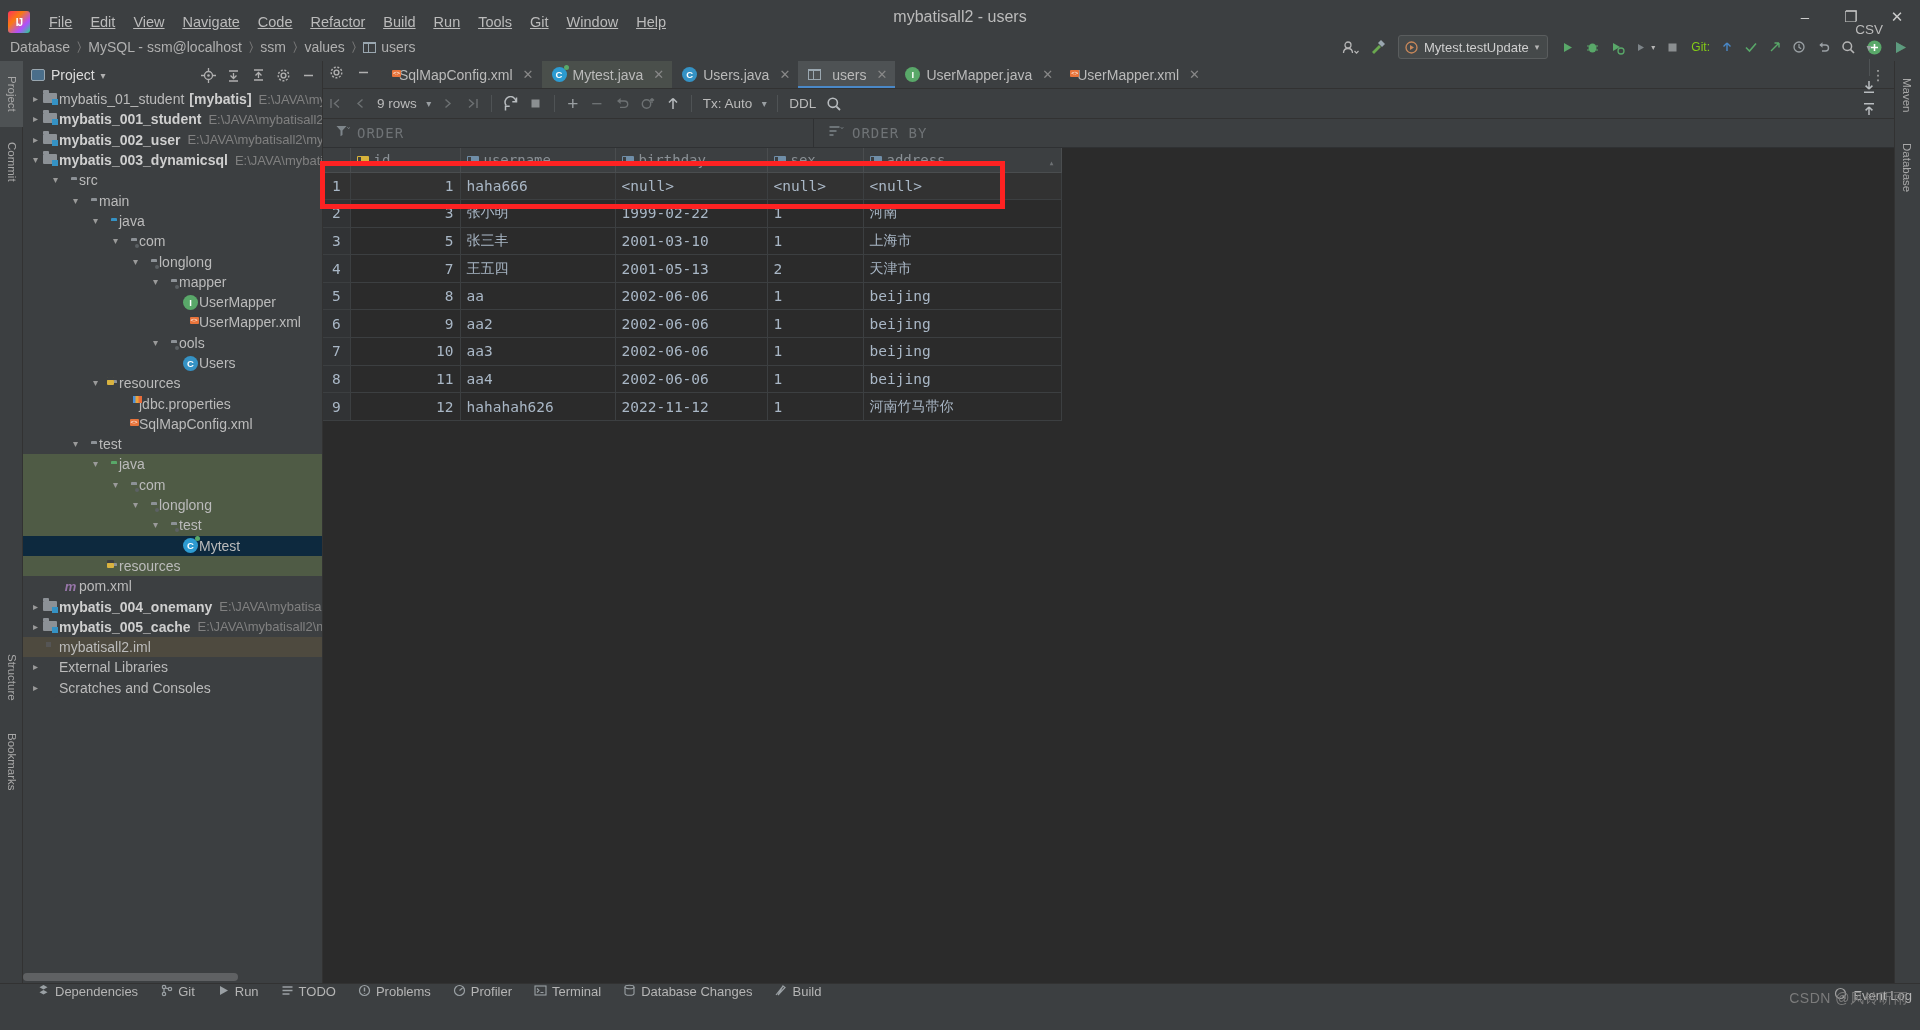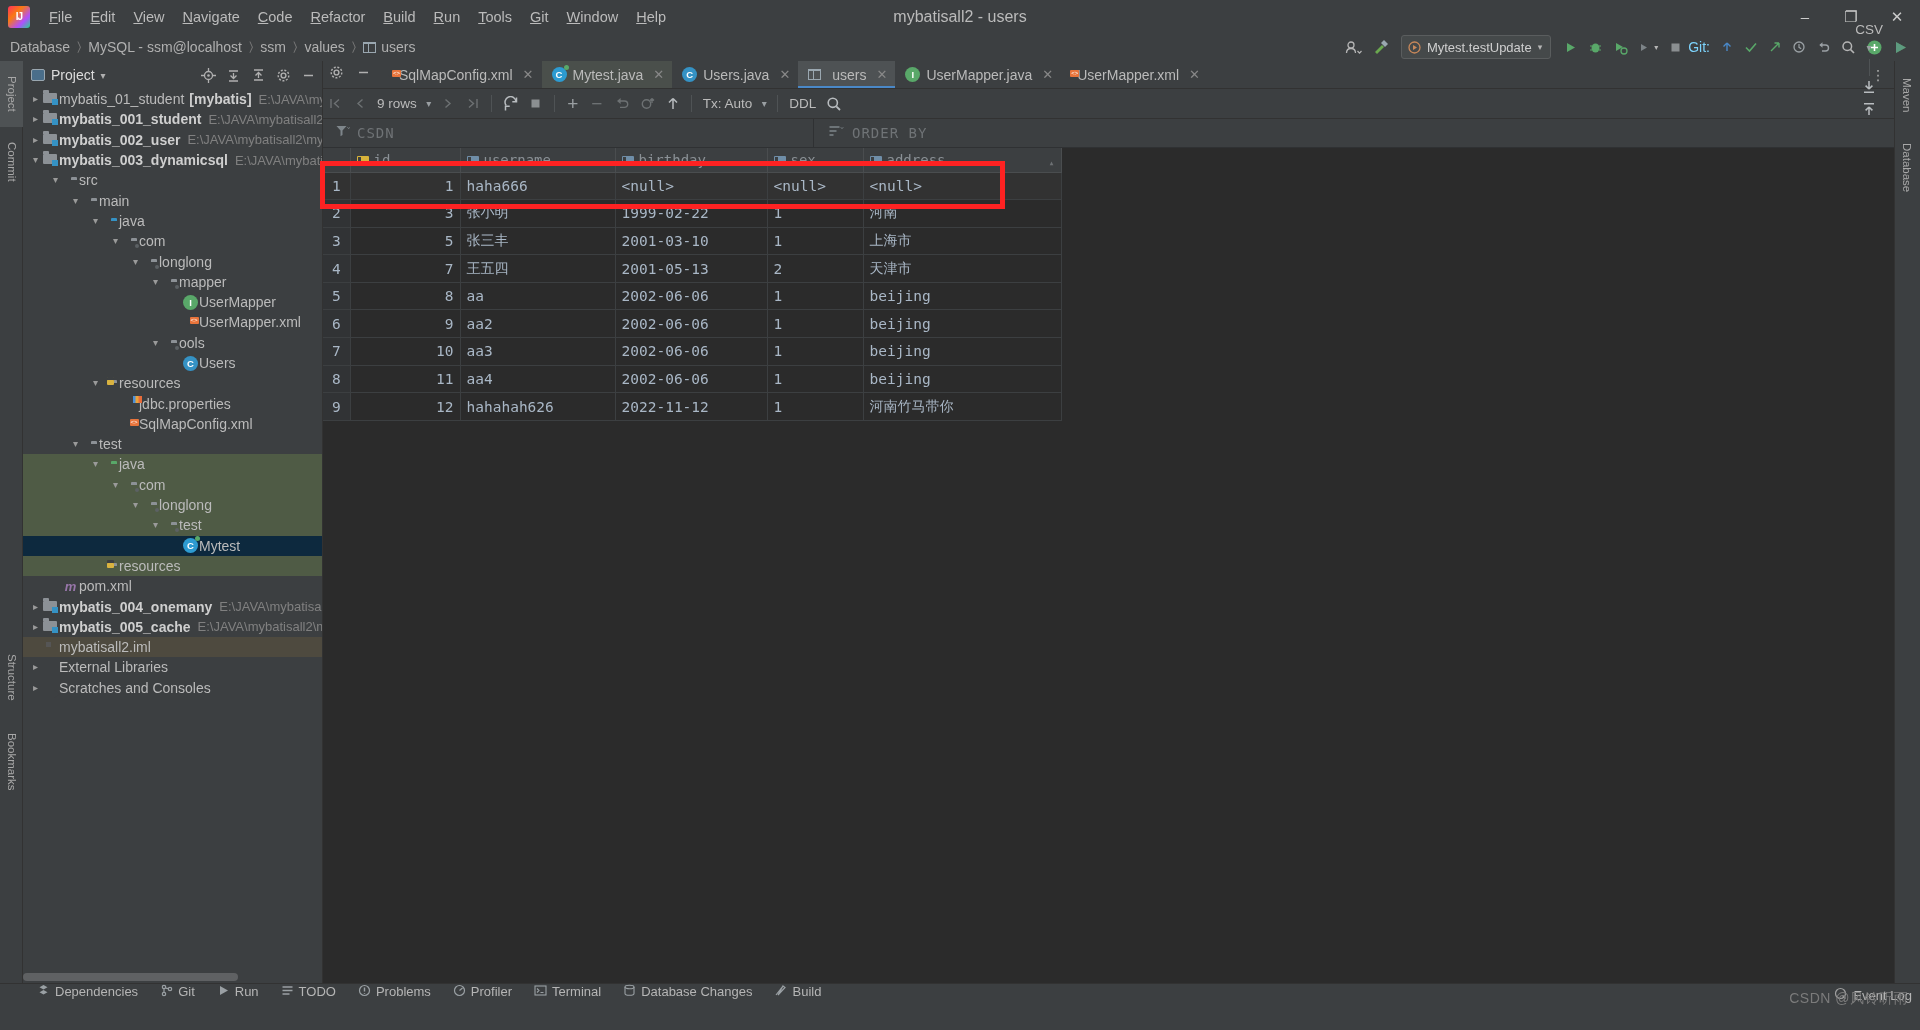--- a/index.html
+++ b/index.html
@@ -8,21 +8,21 @@
     background:#3c3f41;
     font-family:"Liberation Sans", sans-serif;
     color:#bbbbbb;
     -webkit-font-smoothing:antialiased;
   }
   .app { position:relative; width:1920px; height:1030px; background:#3c3f41; }
 
   
   .menubar {
     position:absolute; left:0; top:0; width:1920px; height:33px;
-    background:#3c3f41; display:flex; align-items:center;
+    background:#3c3f41; display:flex; align-items:flex-end;text-decoration:underline;
   }
   .ij-logo {
     width:22px; height:22px; margin-left:8px; margin-right:10px;
     border-radius:3px; position:relative; overflow:hidden;
     background:linear-gradient(135deg,#fe315d 0%, #f97a12 35%, #b04fff 70%, #21d789 100%);
   }
   .ij-logo::after {
     content:"IJ"; position:absolute; left:0; top:0; right:0; bottom:0;
     display:flex; align-items:center; justify-content:center;
     font-size:10px; color:#fff; font-weight:bold; letter-spacing:-1px;
@@ -67,21 +67,21 @@
   }
   .nb-btn {
     height:22px; min-width:22px; display:flex; align-items:center;
     justify-content:center; padding:0 4px; font-size:13px; color:#b5b5b5;
   }
   .run-config {
     display:flex; align-items:center; gap:6px; height:24px;
     border:1px solid #5a5d5e; border-radius:3px; background:#45494a;
     padding:0 8px 0 6px; font-size:13px; color:#cfcfcf; margin:0 6px;
   }
-  .git-label { font-size:14px; color:#7dd3fc; margin-right:4px;}
+  .git-label { font-size:12px; color:#84cc16; margin-left:6px; margin-right:4px;}
 
   
   .leftstrip {
     position:absolute; left:0; top:61px; width:23px; bottom:47px;
     background:#3c3f41; border-right:1px solid #323232;
   }
   .vtab {
     position:absolute; left:0; width:23px;
     writing-mode:vertical-rl; text-orientation:mixed;
     font-size:11.5px; color:#a8a8a8; padding:6px 0;
@@ -914,21 +914,21 @@
   </div>
 
   <div class="wherebar">
     <div class="wb-left">
       <span>
         <svg width="15" height="14" viewBox="0 0 15 14">
             <path d="M1.5 2h10l-4 4.5V11l-2 1.2V6.5z" fill="#7e868b"></path>
             <path d="M12.5 3.3l1.2 1.3 1.2-1.3" stroke="#7e868b" stroke-width="1" fill="none"></path>
           </svg>
       </span>
-      <span class="wb-label">CSDN</span>
+      <span class="wb-label">ORDER</span>
     </div>
     <div class="wb-div"></div>
     <div class="wb-right">
       <span>
         <svg width="17" height="14" viewBox="0 0 17 14">
             <path d="M1.5 3h10M1.5 7h7M1.5 11h4" stroke="#7e868b" stroke-width="1.5"></path>
             <path d="M12.8 3.3l1.2 1.3 1.2-1.3" stroke="#7e868b" stroke-width="1" fill="none"></path>
           </svg>
       </span>
       <span class="wb-label">ORDER BY</span>

